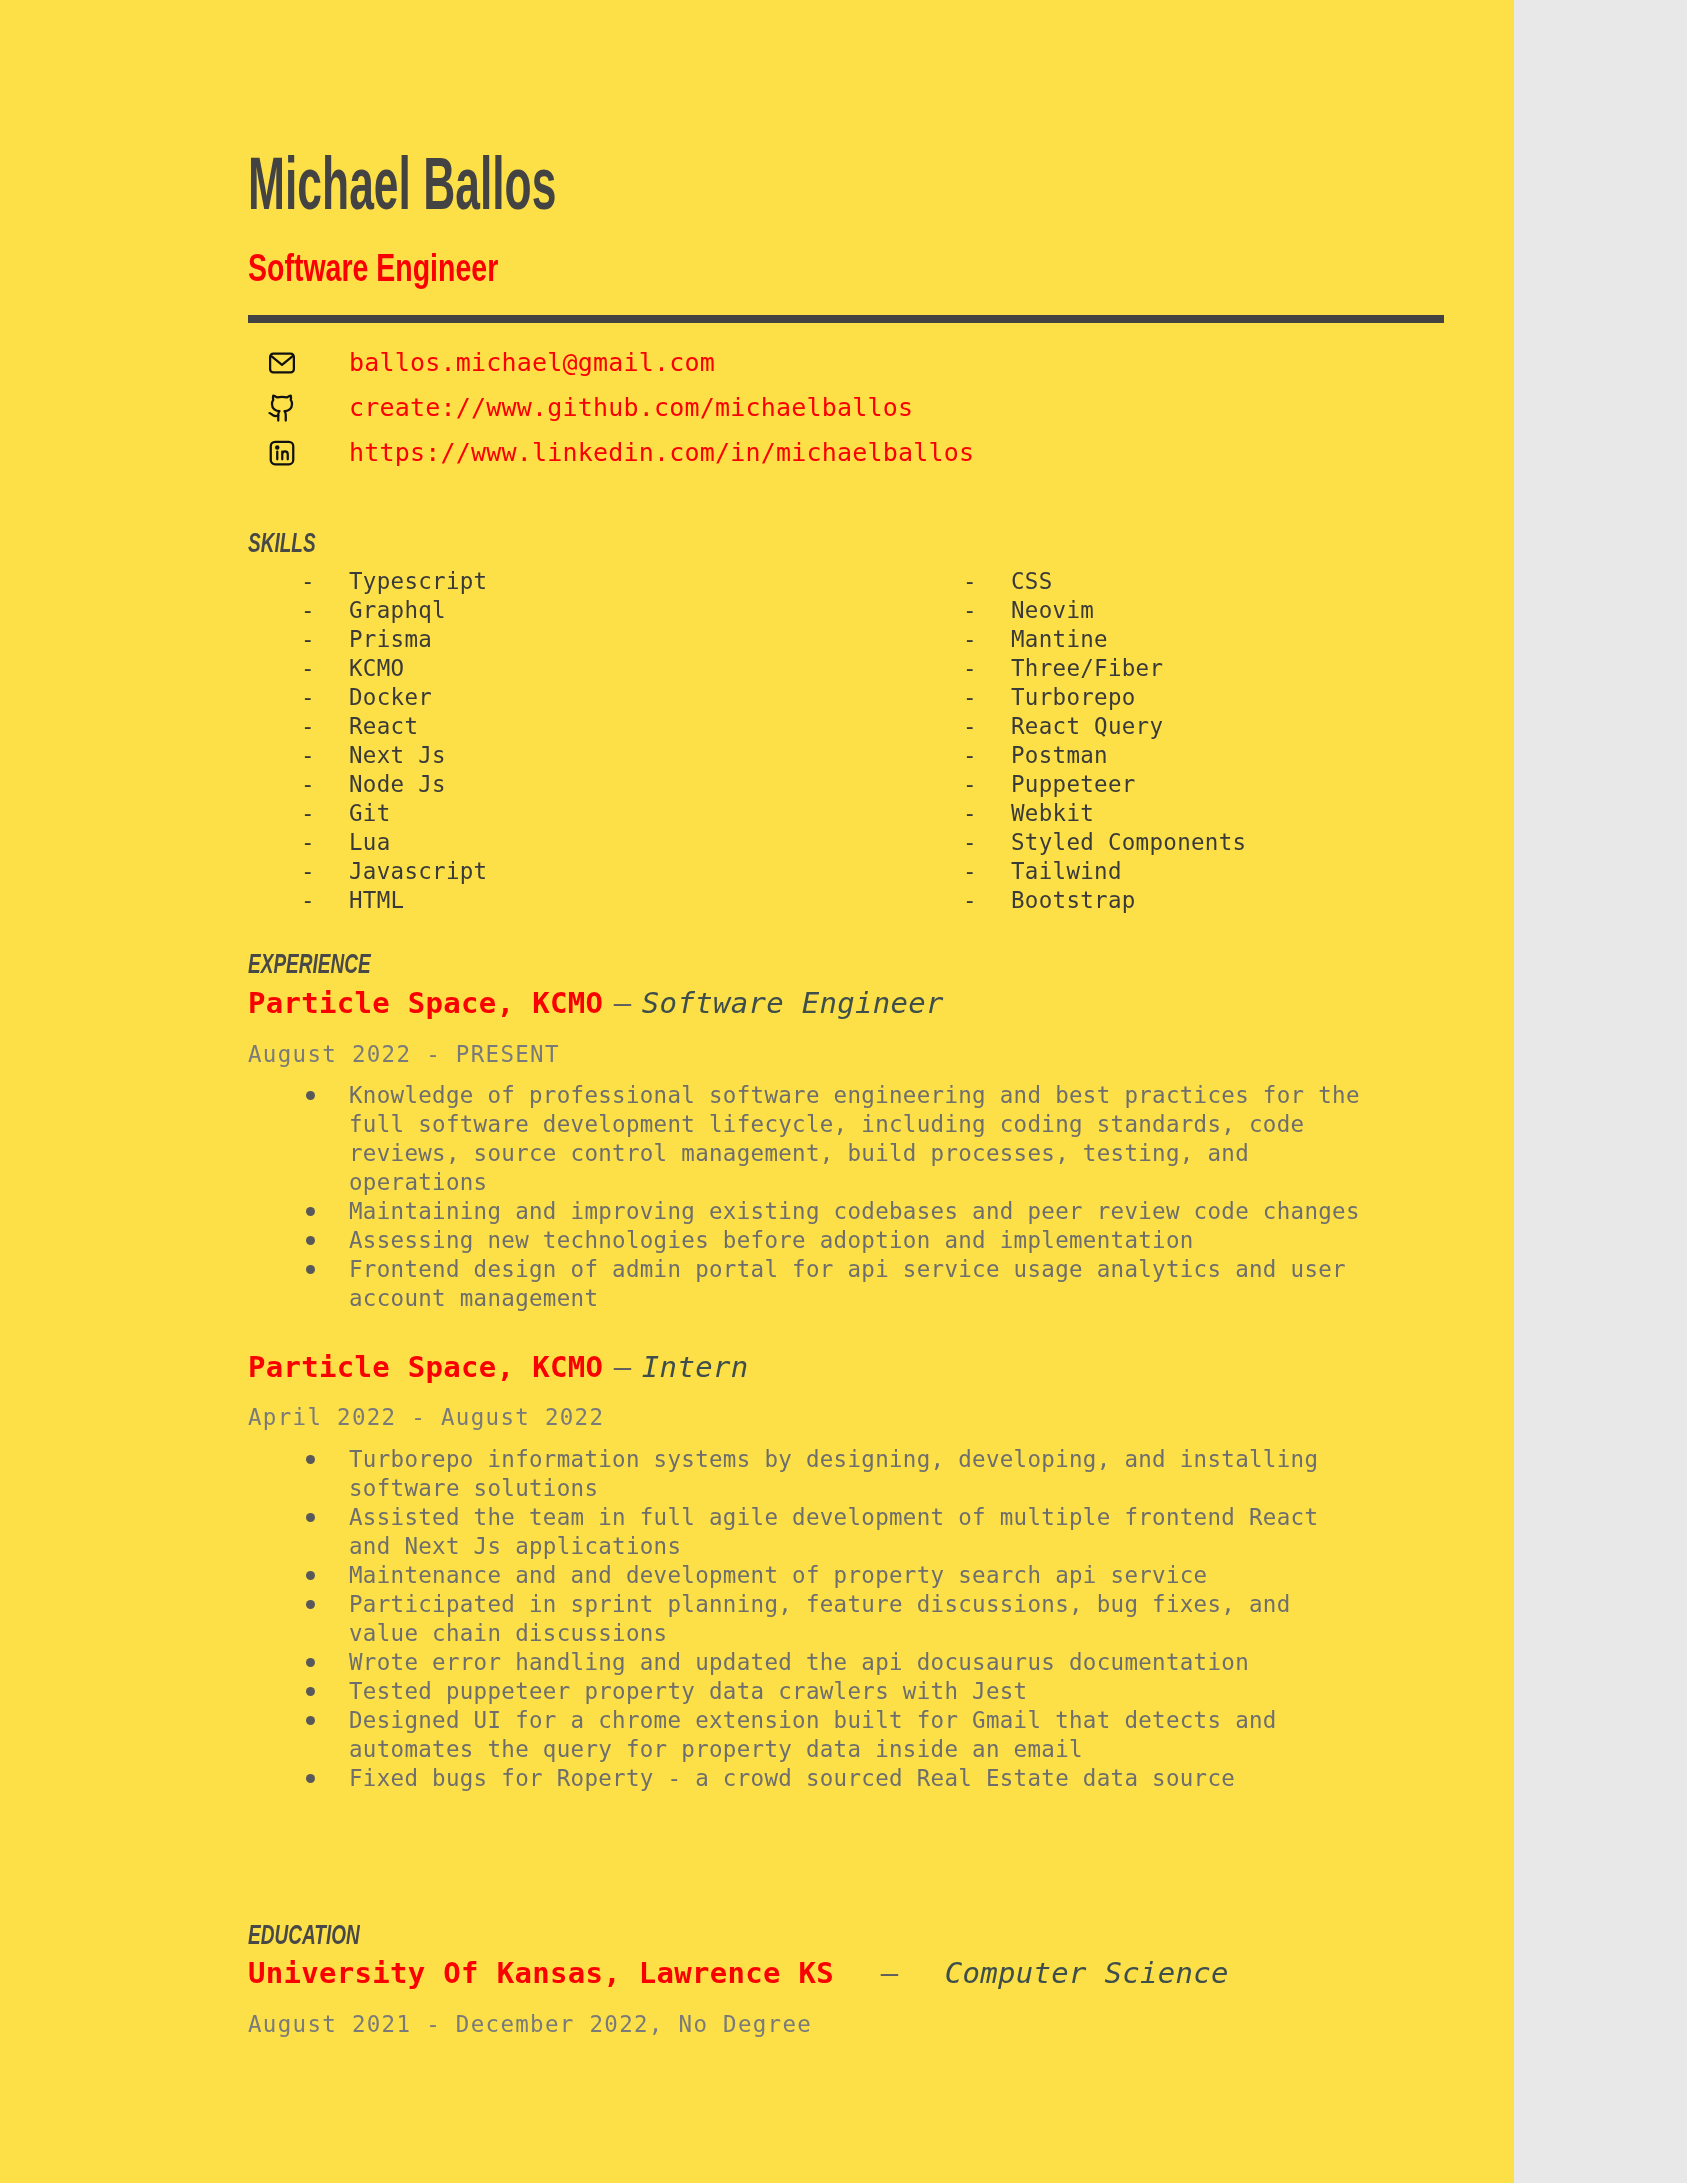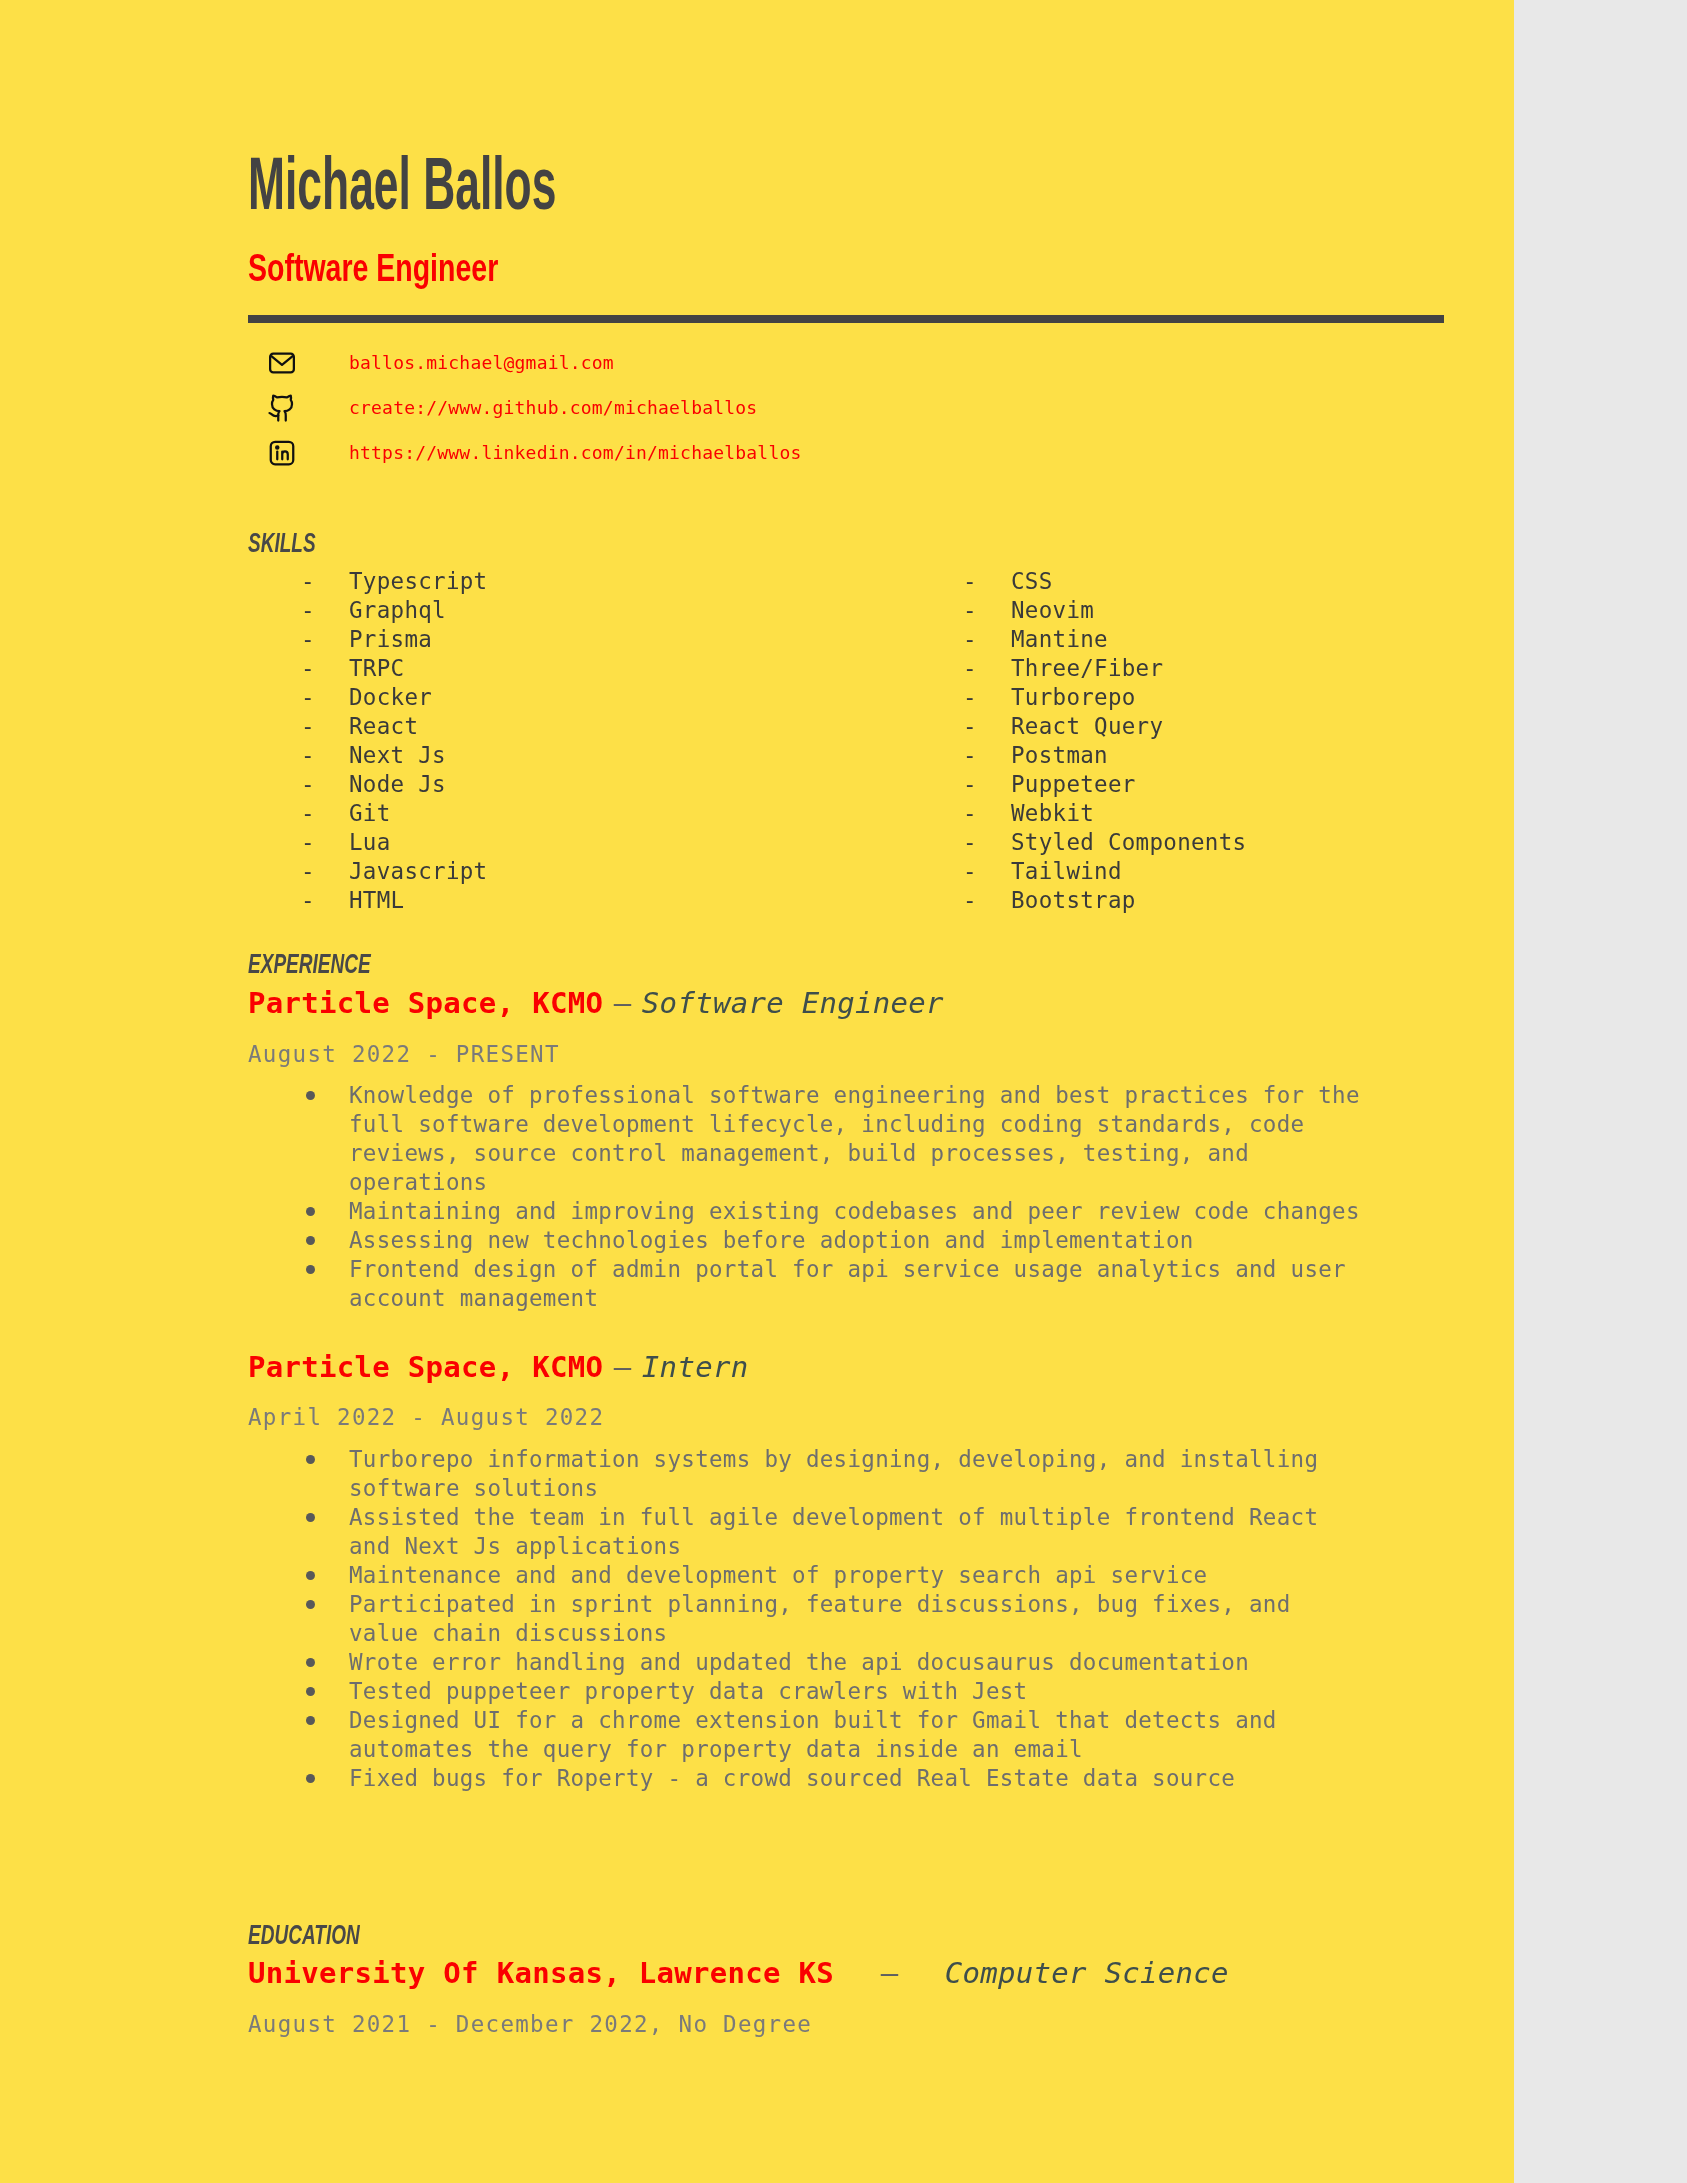--- a/index.html
+++ b/index.html
@@ -15,21 +15,21 @@
   .subtitle > span{transform:scaleX(0.75);}
   .rule{left:248px;top:315px;width:1196px;height:8px;background:#434343;}
   .sec-head{font-size:28px;line-height:36px;color:#484848;font-style:italic;}
   .sec-head > span{transform:scaleX(0.68);}
 
   
   .contact{left:267px;top:340px;display:flex;flex-direction:column;}
   .c-row{display:flex;align-items:center;height:45px;}
   .c-icon{flex:0 0 30px;height:30px;margin-right:52px;}
   .c-icon svg{width:30px;height:30px;display:block;}
-  .c-link{font-size:18px;letter-spacing:0.2px;color:#fa0000;white-space:nowrap;}
+  .c-link{font-size:25px;letter-spacing:0.2px;color:#fa0000;white-space:nowrap;}
 
   
   .skills-head{left:248px;top:525px;}
   .skill-col{display:flex;flex-direction:column;}
   .skill-col.left{left:301px;top:566px;}
   .skill-col.right{left:963px;top:566px;}
   .skill-row{display:flex;height:29px;align-items:center;font-size:22.5px;
              letter-spacing:0.3px;color:#3a3a3a;white-space:nowrap;}
   .skill-row .dash{flex:0 0 48px;}
 
@@ -113,21 +113,21 @@
     <div class="skill-row">
         <span class="dash">-</span>
         <span>Graphql</span>
       </div>
     <div class="skill-row">
         <span class="dash">-</span>
         <span>Prisma</span>
       </div>
     <div class="skill-row">
         <span class="dash">-</span>
-        <span>TRPC</span>
+        <span>KCMO</span>
       </div>
     <div class="skill-row">
         <span class="dash">-</span>
         <span>Docker</span>
       </div>
     <div class="skill-row">
         <span class="dash">-</span>
         <span>React</span>
       </div>
     <div class="skill-row">

